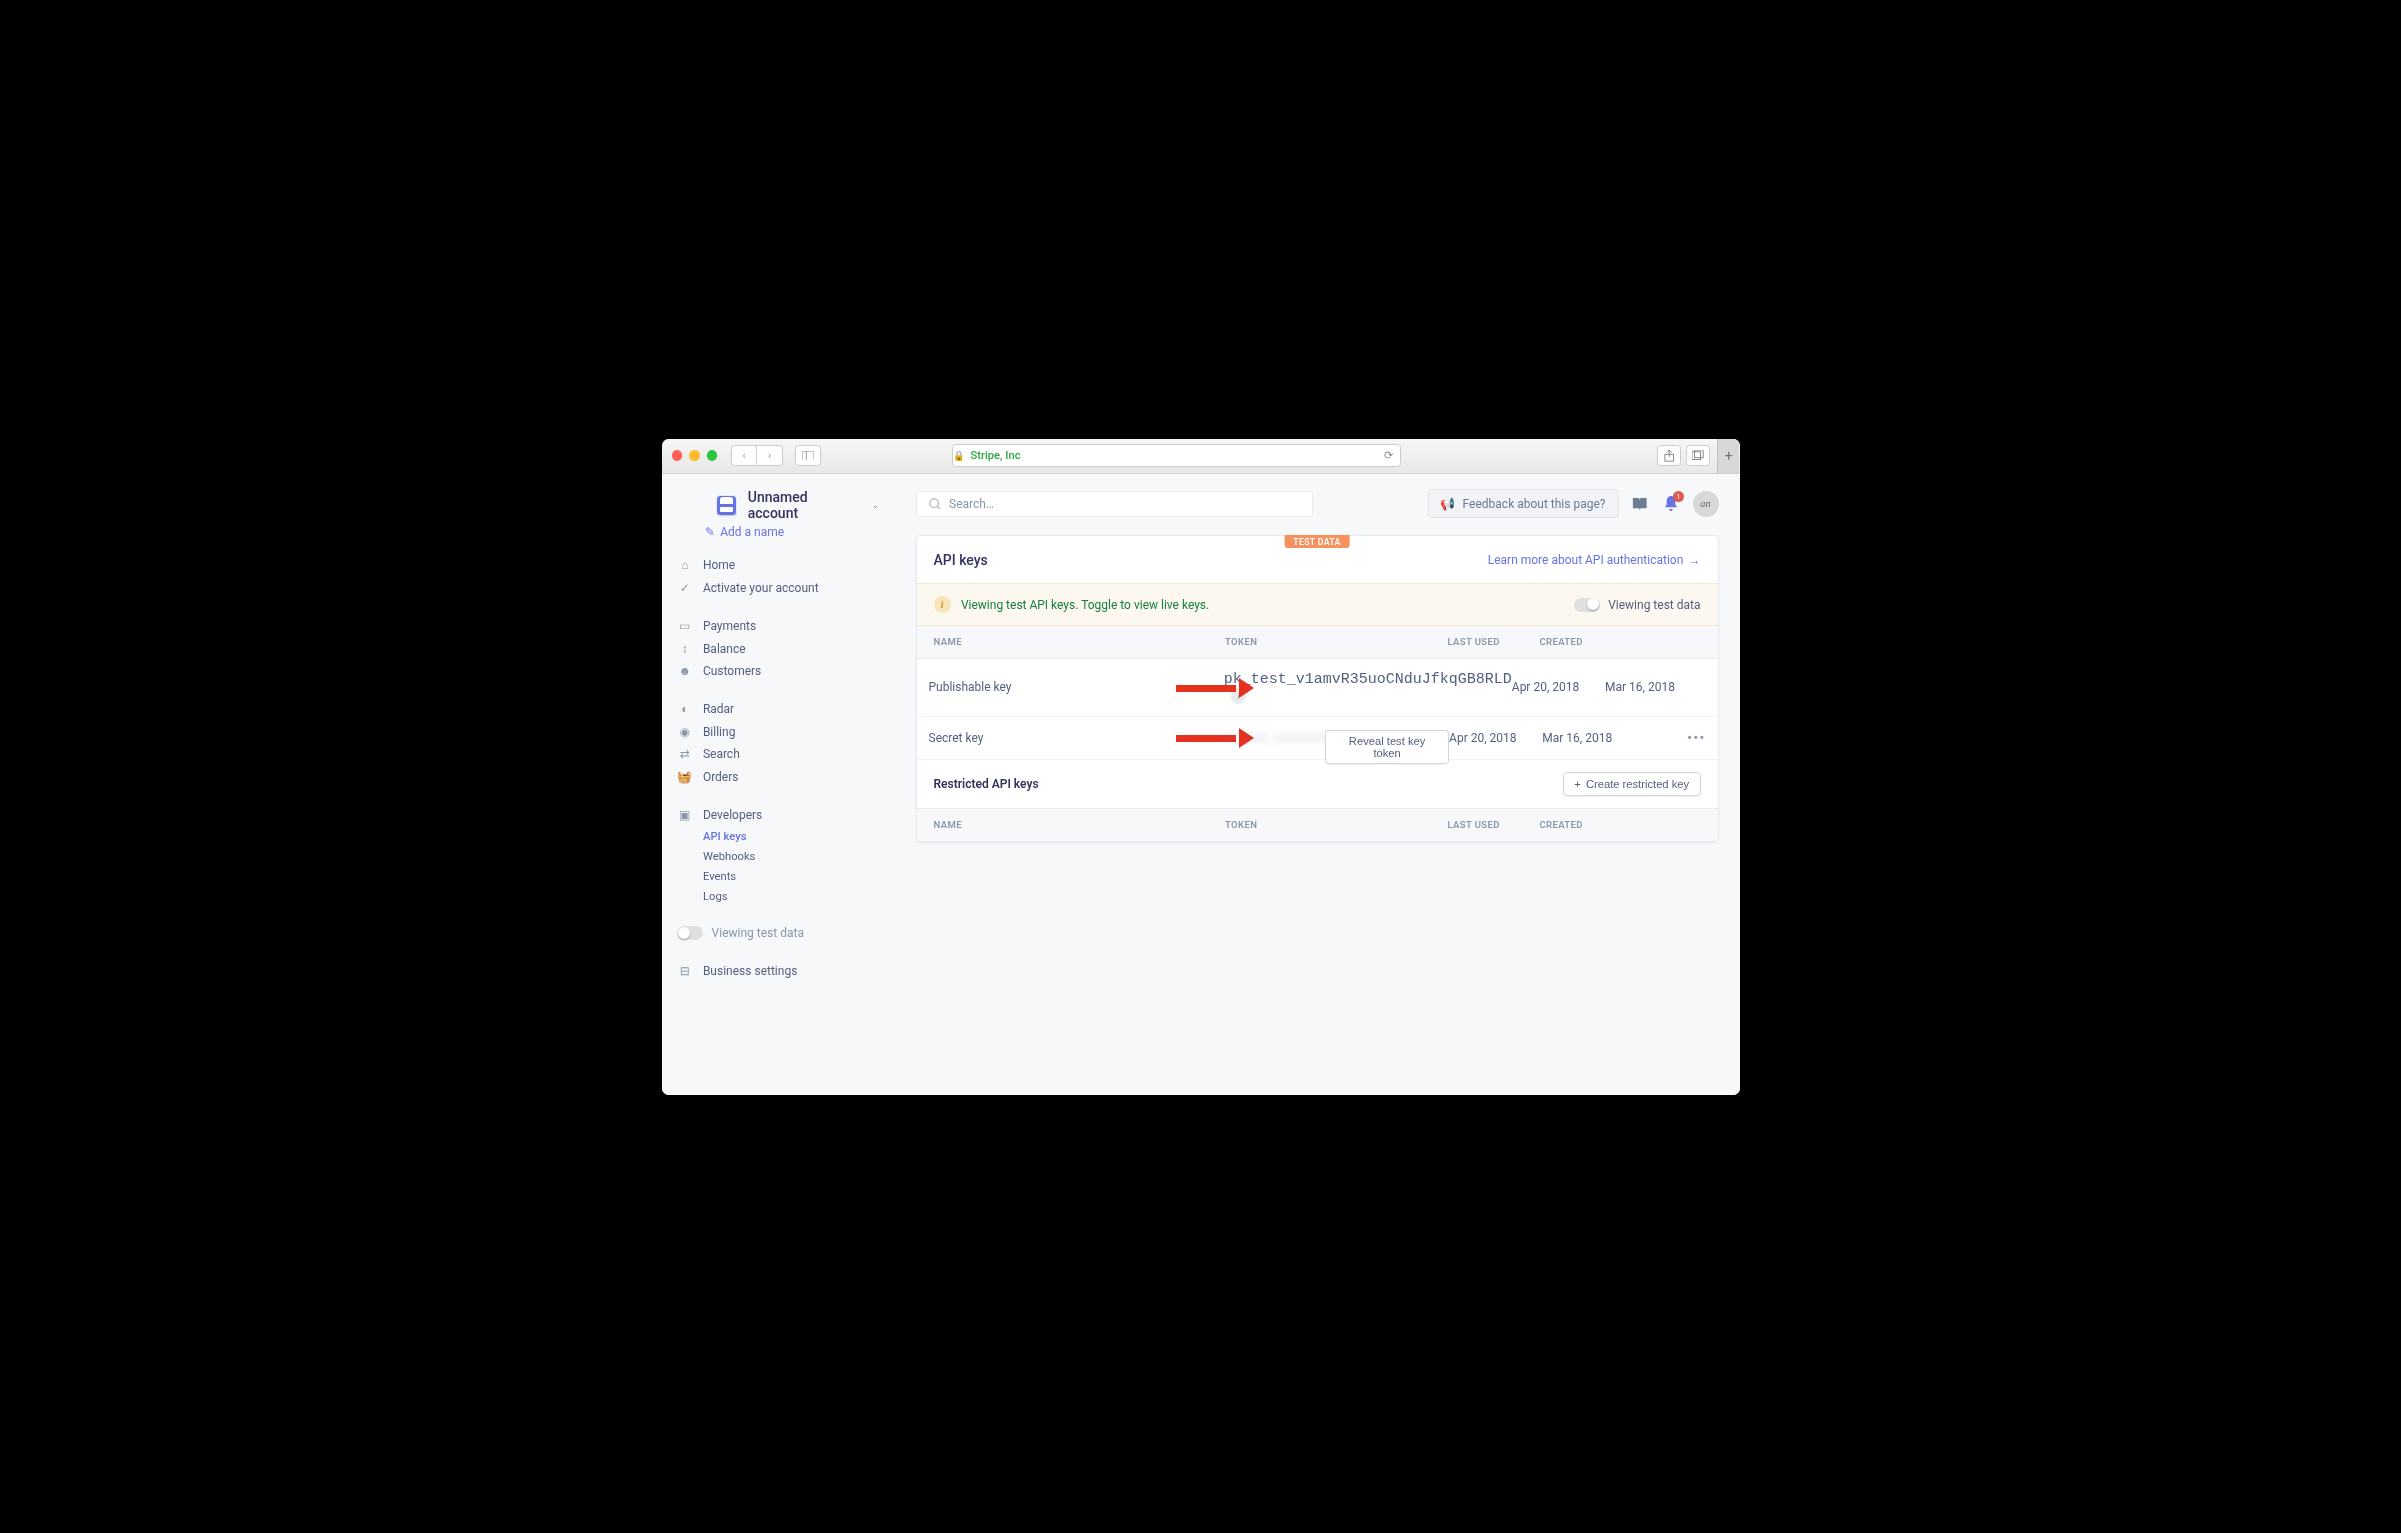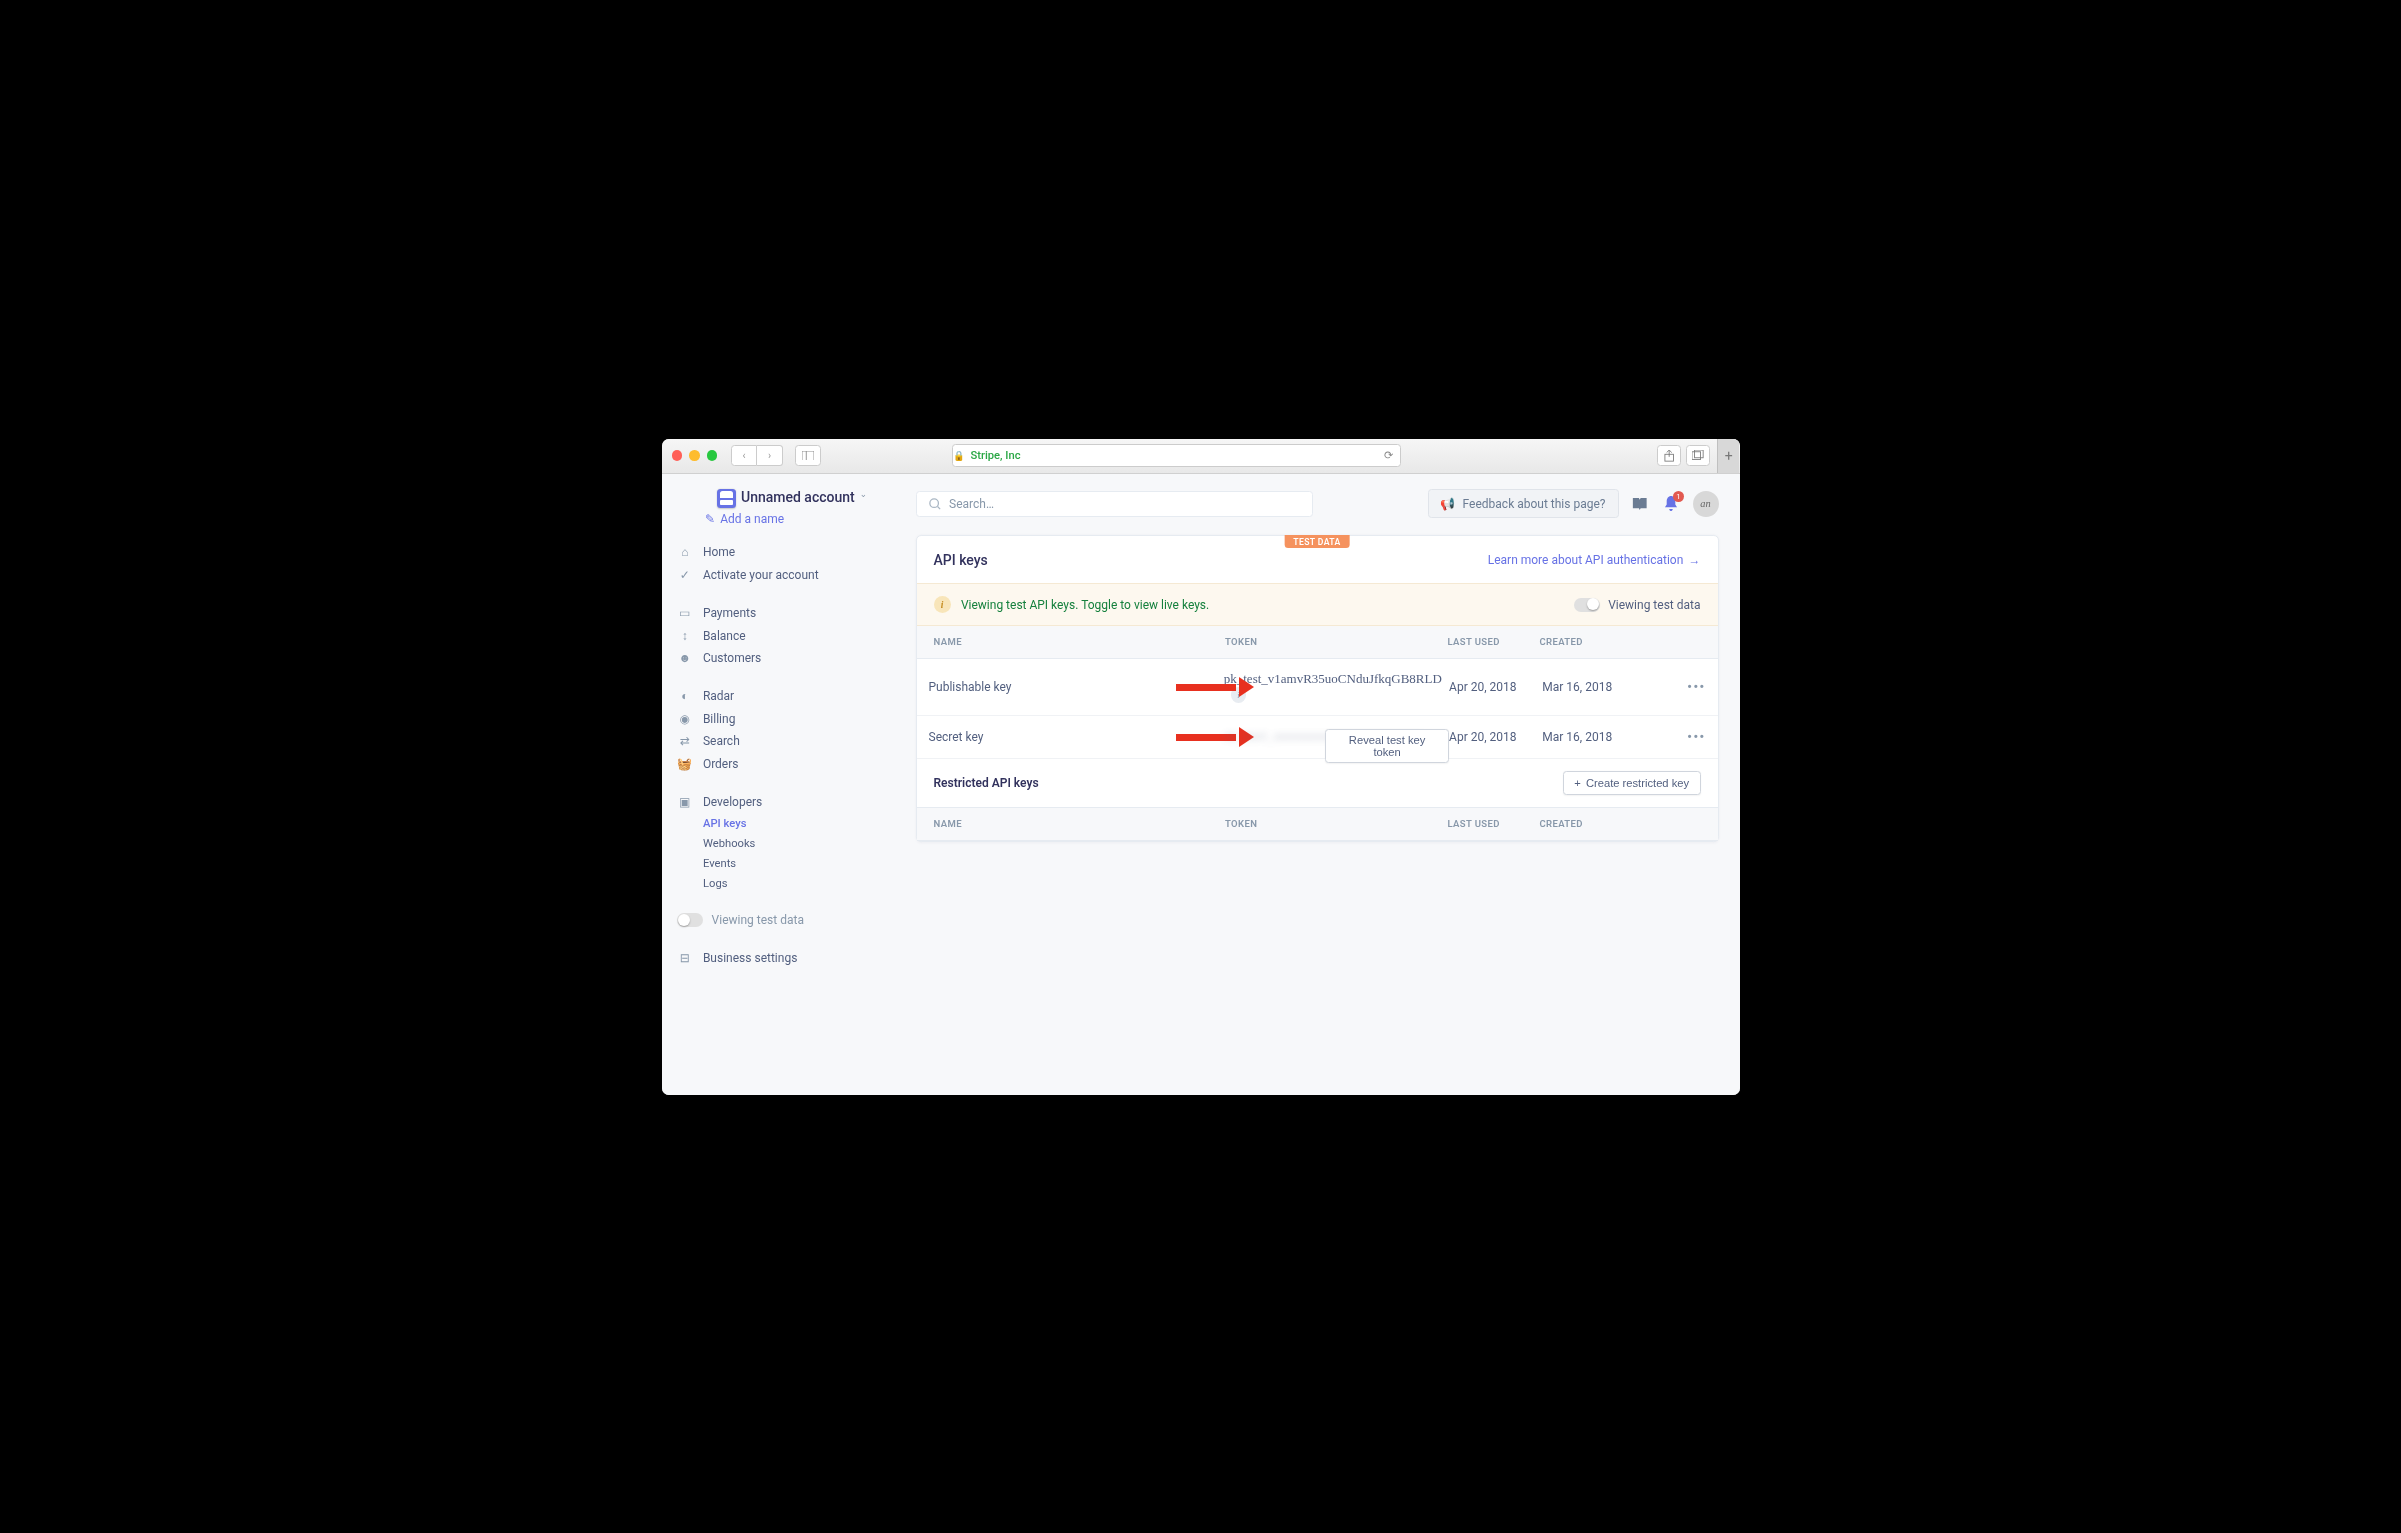--- a/index.html
+++ b/index.html
@@ -40,21 +40,21 @@
 .sidebar-toggle { width:26px; height:21px; background:#fff; border:0.9px solid #ccc; border-radius:3.5px; margin-left:5.2px; display:flex; align-items:center; justify-content:center; font-size:9.5px; color:#888;}
 .urlbar { flex:1; max-width:449px; margin:0 auto; height:22.4px; background:#fff; border:0.9px solid #ccc; border-radius:3.5px; display:flex; align-items:center; justify-content:center; gap:5.2px; font-size:11.2px; }
 .lock { color:#2aa745; font-size:9.5px; }
 .urltext { color:#2aa745; font-weight:500; }
 .reload { margin-left:auto; margin-right:7px; color:#888; font-size:11.2px; }
 .tbicons { display:flex; gap:5.2px; margin-left:auto; }
 .tbicon { width:24px; height:21px; background:#fff; border:0.9px solid #ccc; border-radius:3.5px; display:flex; align-items:center; justify-content:center; color:#777; font-size:11.2px; }
 .newtab { width:22.4px; height:35px; background:#d8d8d8; display:flex; align-items:center; justify-content:center; color:#777; margin-right:-10.4px; border-left:0.9px solid #c0c0c0;}
 .content { background:#f7f8fa; display:flex; min-height:621px; }
 .sidebar { width:233px; padding:15.5px 15.5px; }
-.account { display:flex; gap:5px; margin-bottom:3.5px;padding-left:40px; }
+.account { display:flex; align-items:center; gap:12px; margin-bottom:3.5px;padding-left:40px; }
 .acct-logo { width:19px; height:19px; background:#6772e5; border-radius:3.5px; position:relative; box-shadow:0 0.9px 1.7px rgba(0,0,0,.2); display:flex; align-items:center; justify-content:center;}
 .acct-logo::after { content:""; position:absolute; bottom:2.6px; left:2.6px; right:2.6px; height:5.2px; background:#fff; border-radius:0.9px;}
 .acct-logo::before { content:""; position:absolute; top:1.7px; left:2.6px; right:2.6px; height:7px; background:#fff; border-radius:2.6px 2.6px 0 0;}
 .acct-name { font-size:14px; font-weight:500; color:#32325d; }
 .acct-chev { color:#8898aa; font-size:8.6px; }
 .add-name { display:flex; align-items:center; gap:5.2px; color:#6772e5; font-size:12px; margin-left:28px; margin-bottom:15.5px; }
 .nav-group { margin-bottom:15.5px; }
 .nav-item { display:flex; align-items:center; gap:10.4px; padding:4.3px 0; font-size:12px; color:#525f7f; cursor:pointer; }
 .nav-item.active { color:#6772e5; font-weight:500; }
 .nav-icon { width:15.5px; display:flex; justify-content:center; color:#8898aa; font-size:12px; }
@@ -82,21 +82,21 @@
 .info-toggle { display:flex; align-items:center; gap:8.6px; color:#525f7f; font-size:12px; }
 .section-title { padding:12px 17px; font-size:12px; color:#32325d; font-weight:600; border-bottom:0.9px solid #e6ebf1; display:flex; justify-content:space-between; align-items:center; }
 .table-head { display:flex; padding:10.4px 17px; font-size:9.5px; color:#8898aa; font-weight:600; letter-spacing:0.4px; background:#f7f8fa; border-bottom:0.9px solid #e6ebf1; }
 .col-name { flex:0 0 38%; }
 .col-token { flex:0 0 29%; }
 .col-last { flex:0 0 12%; }
 .col-created { flex:0 0 14%; }
 .col-act { flex:0 0 7%; text-align:right; }
 .table-row { display:flex; align-items:center; padding:12px 12px; border-bottom:0.9px solid #f0f2f5; font-size:12px; color:#525f7f; position:relative; }
 .table-row:last-child { border-bottom:none; }
-.token-text { font-family: Liberation Serif, serif; font-size:13px; color:#525f7f; }
+.token-text { font-family: Liberation Mono, monospace; font-size:15px; color:#525f7f; }
 .token-blur { filter:blur(3.5px); opacity:.4; font-family:Menlo,monospace; font-size:10.4px; }
 .reveal-btn { background:#fff; border:0.9px solid #d0d5dd; border-radius:3.5px; padding:4.3px 8.6px; font-size:11.2px; color:#525f7f; position:absolute; left:45%; box-shadow:0 0.9px 1.7px rgba(0,0,0,.05); }
 .info-dot { width:15.5px; height:15.5px; background:#e8ecf1; border-radius:50%; display:inline-flex; align-items:center; justify-content:center; font-size:8.6px; font-style:italic; color:#8898aa; margin-left:7px; font-family:serif;}
 .dots { color:#8898aa; font-size:15.5px; letter-spacing:0.9px; cursor:pointer; }
 .arrow-annot { position:absolute; left:259px; width:78px; height:12px; }
 .arrow-line { position:absolute; left:0; top:3.5px; width:60px; height:7px; background:#e8301f; }
 .arrow-head { position:absolute; right:0; top:-3.5px; width:0; height:0; border-left:15.5px solid #e8301f; border-top:10.4px solid transparent; border-bottom:10.4px solid transparent; }
 .create-btn { background:#fff; border:0.9px solid #d0d5dd; border-radius:3.5px; padding:5.2px 10.4px; font-size:11.2px; color:#525f7f; display:flex; align-items:center; gap:5.2px; box-shadow:0 0.9px 1.7px rgba(0,0,0,.05); font-weight:400;}
 .empty-row { padding:12px 17px; font-size:12px; color:#8898aa; }
 svg { display:block; }

